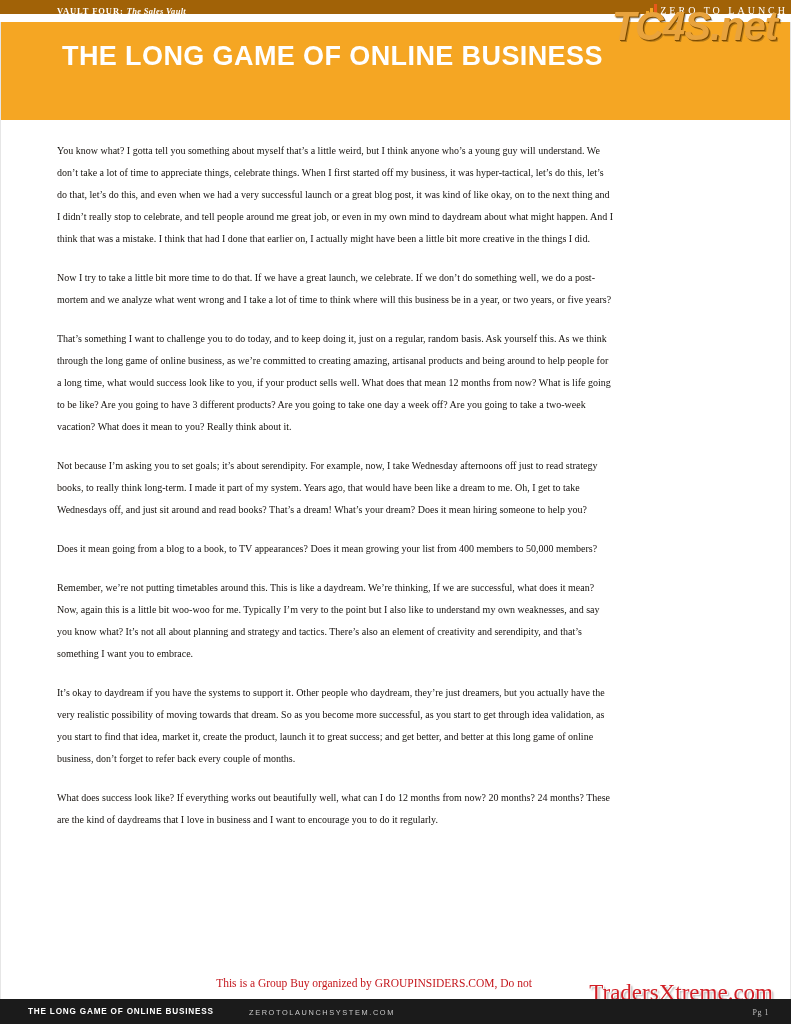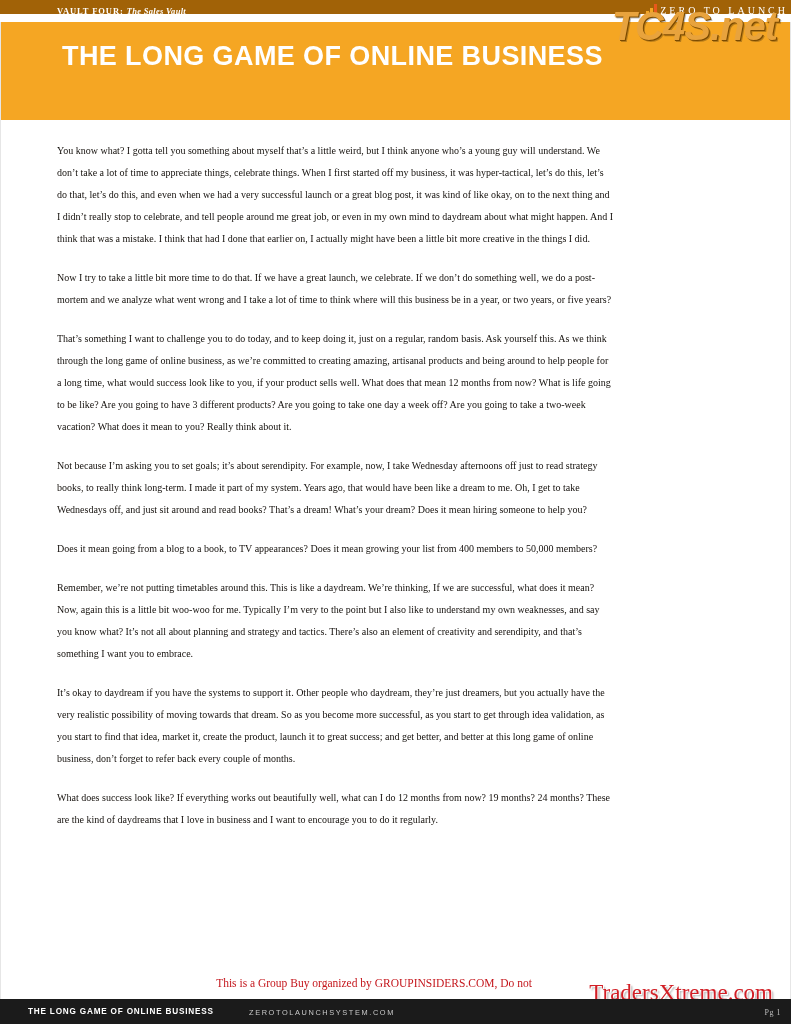--- a/index.html
+++ b/index.html
@@ -203,21 +203,21 @@
     width: 644px;
     text-align: center;
     color: #c9c9c9;
     font-family: "Liberation Sans", sans-serif;
     font-size: 7.4px;
     letter-spacing: 1.6px;
     text-transform: uppercase;
   }
   .footer-right {
     position: absolute;
-    right: 10px;
+    right: 22px;
     top: 9px;
     color: #bdbdbd;
     font-family: "Liberation Serif", serif;
     font-size: 8px;
     letter-spacing: 0.5px;
   }
 
   
   .page-edge {
     position: absolute;
@@ -257,21 +257,21 @@
   <div class="page-edge"></div>
 
   <div class="content">
     <p>You know what? I gotta tell you something about myself that’s a little weird, but I think anyone who’s a young guy will understand. We don’t take a lot of time to appreciate things, celebrate things. When I first started off my business, it was hyper-tactical, let’s do this, let’s do that, let’s do this, and even when we had a very successful launch or a great blog post, it was kind of like okay, on to the next thing and I didn’t really stop to celebrate, and tell people around me great job, or even in my own mind to daydream about what might happen. And I think that was a mistake. I think that had I done that earlier on, I actually might have been a little bit more creative in the things I did.</p>
     <p>Now I try to take a little bit more time to do that. If we have a great launch, we celebrate. If we don’t do something well, we do a post-mortem and we analyze what went wrong and I take a lot of time to think where will this business be in a year, or two years, or five years?</p>
     <p>That’s something I want to challenge you to do today, and to keep doing it, just on a regular, random basis. Ask yourself this. As we think through the long game of online business, as we’re committed to creating amazing, artisanal products and being around to help people for a long time, what would success look like to you, if your product sells well. What does that mean 12 months from now? What is life going to be like? Are you going to have 3 different products? Are you going to take one day a week off? Are you going to take a two-week vacation? What does it mean to you? Really think about it.</p>
     <p>Not because I’m asking you to set goals; it’s about serendipity. For example, now, I take Wednesday afternoons off just to read strategy books, to really think long-term. I made it part of my system. Years ago, that would have been like a dream to me. Oh, I get to take Wednesdays off, and just sit around and read books? That’s a dream! What’s your dream? Does it mean hiring someone to help you?</p>
     <p>Does it mean going from a blog to a book, to TV appearances? Does it mean growing your list from 400 members to 50,000 members?</p>
     <p>Remember, we’re not putting timetables around this. This is like a daydream. We’re thinking, If we are successful, what does it mean? Now, again this is a little bit woo-woo for me. Typically I’m very to the point but I also like to understand my own weaknesses, and say you know what? It’s not all about planning and strategy and tactics. There’s also an element of creativity and serendipity, and that’s something I want you to embrace.</p>
     <p>It’s okay to daydream if you have the systems to support it. Other people who daydream, they’re just dreamers, but you actually have the very realistic possibility of moving towards that dream. So as you become more successful, as you start to get through idea validation, as you start to find that idea, market it, create the product, launch it to great success; and get better, and better at this long game of online business, don’t forget to refer back every couple of months.</p>
-    <p>What does success look like? If everything works out beautifully well, what can I do 12 months from now? 19 months? 24 months? These are the kind of daydreams that I love in business and I want to encourage you to do it regularly.</p>
+    <p>What does success look like? If everything works out beautifully well, what can I do 12 months from now? 20 months? 24 months? These are the kind of daydreams that I love in business and I want to encourage you to do it regularly.</p>
   </div>
 
   <div class="wm-tc4s">TC4S.net</div>
   <div class="groupbuy">This is a Group Buy organized by GROUPINSIDERS.COM, Do not</div>
   <div class="wm-traders">TradersXtreme.com</div>
 
   <div class="footer">
     <div class="footer-left">THE LONG GAME OF ONLINE BUSINESS</div>
     <div class="footer-center">ZEROTOLAUNCHSYSTEM.COM</div>
     <div class="footer-right">Pg 1</div>

